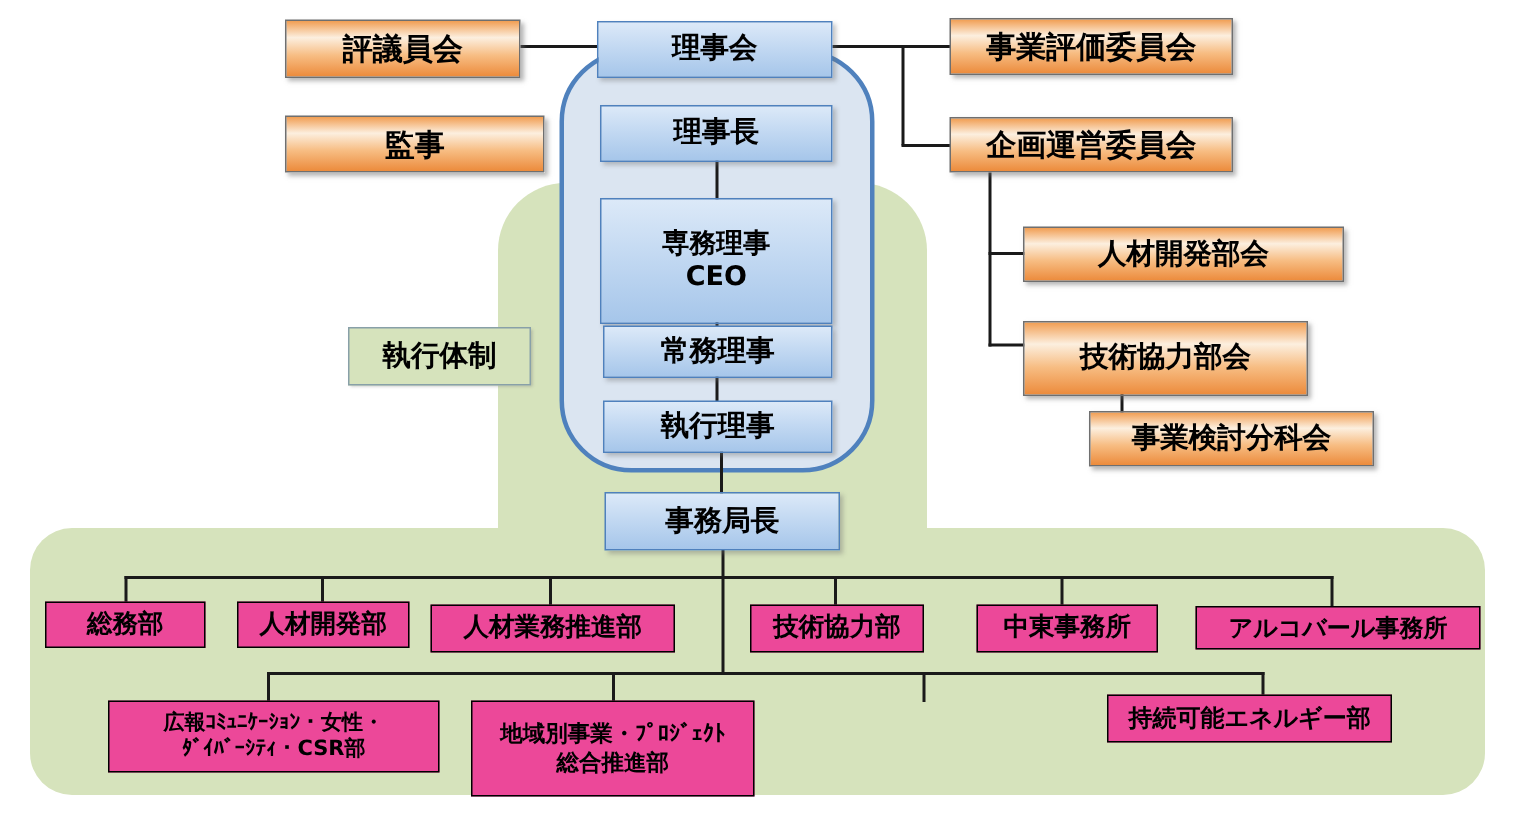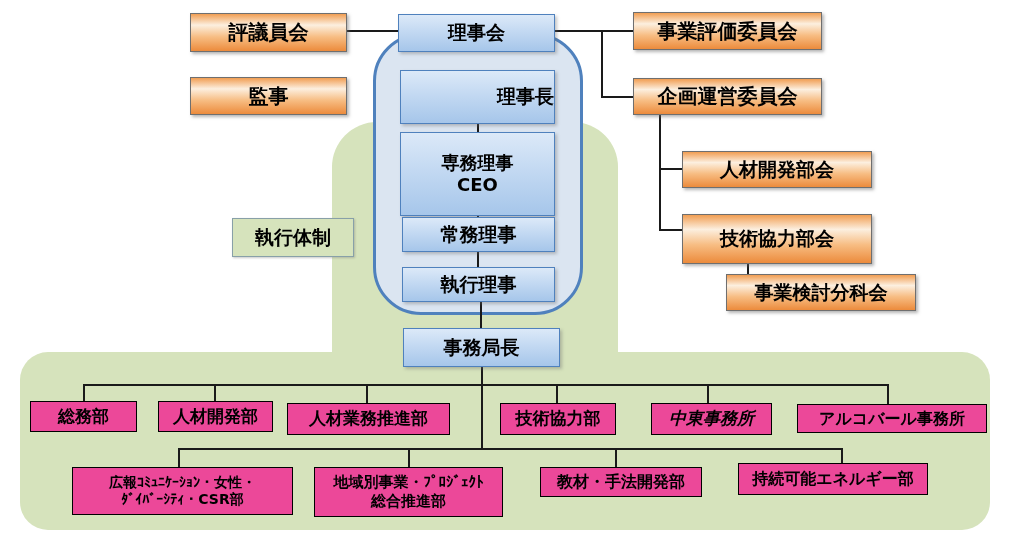--- a/index.html
+++ b/index.html
@@ -42,45 +42,45 @@
   .blue{
     background:linear-gradient(180deg,#dce9f8 0%,#c3d9f2 45%,#a6c6ea 100%);
     border:1.5px solid #4f81bd;
     box-shadow:2px 2px 3px rgba(110,110,110,.4);
   }
   .white{background:#ec4899;border:1.5px solid #000;}
   .glabel{background:#d6e3bc;border:1.5px solid #88a0a8;box-shadow:1px 1px 2px rgba(120,120,120,.4);}
 
   
   .n-hyogiinkai{left:190px;top:13px;width:157px;height:39px;font-size:20px;}
-  .n-kanji{left:190px;top:77px;width:157px;height:38px;font-size:20px;}
+  .n-kanji{left:190px;top:77px;width:173px;height:38px;font-size:20px;}
   .n-rijikai{left:398px;top:14px;width:157px;height:38px;font-size:19px;}
-  .n-richo{left:400px;top:70px;width:155px;height:54px;font-size:19px;align-items:flex-end;}
+  .n-richo{left:400px;top:70px;width:155px;height:38px;font-size:19px;}
   .n-senmu{left:400px;top:132px;width:155px;height:84px;font-size:18px;}
   .n-jomu{left:402px;top:217px;width:153px;height:35px;font-size:19px;}
   .n-shikkoriji{left:402px;top:267px;width:153px;height:35px;font-size:19px;}
   .n-jimukyoku{left:403px;top:328px;width:157px;height:39px;font-size:19px;}
   
   .n-hyoka{left:633px;top:12px;width:189px;height:38px;font-size:20px;}
   .n-kikaku{left:633px;top:78px;width:189px;height:37px;font-size:20px;}
-  .n-jinzaibukai{left:682px;top:151px;width:190px;height:37px;font-size:19px;}
+  .n-jinzaibukai{left:682px;top:151px;width:214px;height:37px;font-size:19px;}
   .n-gijutsubukai{left:682px;top:214px;width:190px;height:50px;font-size:19px;}
   .n-bunkakai{left:726px;top:274px;width:190px;height:37px;font-size:19px;}
   
   .n-shikkotaisei{left:232px;top:218px;width:122px;height:39px;font-size:19px;}
   
   .n-somu{left:30px;top:401px;width:107px;height:31px;font-size:17px;}
   .n-jinzaikaihatsu{left:158px;top:401px;width:115px;height:31px;font-size:17px;}
   .n-jinzaigyomu{left:287px;top:403px;width:163px;height:32px;font-size:17px;}
   .n-gijutsukyoryoku{left:500px;top:403px;width:116px;height:32px;font-size:17px;}
-  .n-chuto{left:651px;top:403px;width:121px;height:32px;font-size:17px;font-style:italic;}
+  .n-chuto{left:651px;top:403px;width:121px;height:32px;font-size:17px;}
   .n-alcobal{left:797px;top:404px;width:190px;height:29px;font-size:16px;}
   
   .n-koho{left:72px;top:467px;width:221px;height:48px;font-size:14px;}
-  .n-chiiki{left:314px;top:467px;width:189px;height:50px;font-size:15px;}
+  .n-chiiki{left:314px;top:467px;width:189px;height:64px;font-size:15px;}
   .n-kyozai{left:540px;top:467px;width:162px;height:30px;font-size:16px;}
   .n-jizoku{left:738px;top:463px;width:190px;height:32px;font-size:16px;}
 </style>
 </head>
 <body>
 
 <div id="stage">
 
   <div class="green-band"></div>
   <div class="green-panel"></div>
@@ -180,20 +180,17 @@
     <span>ﾀﾞｲﾊﾞｰｼﾃｨ・CSR部</span>
   </div>
 
   <div class="box white n-alcobal">
     <span>アルコバール事務所</span>
   </div>
   <div class="box white n-chiiki">
     <span>地域別事業・ﾌﾟﾛｼﾞｪｸﾄ</span>
     <span>総合推進部</span>
   </div>
-  <div class="box white n-kyozai">
-    <span>教材・手法開発部</span>
-  </div>
   <div class="box white n-jizoku">
     <span>持続可能エネルギー部</span>
   </div>
 
 </div>
 
 </body></html>

